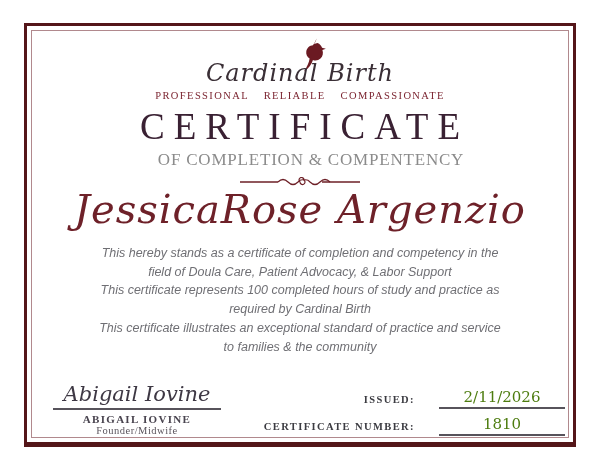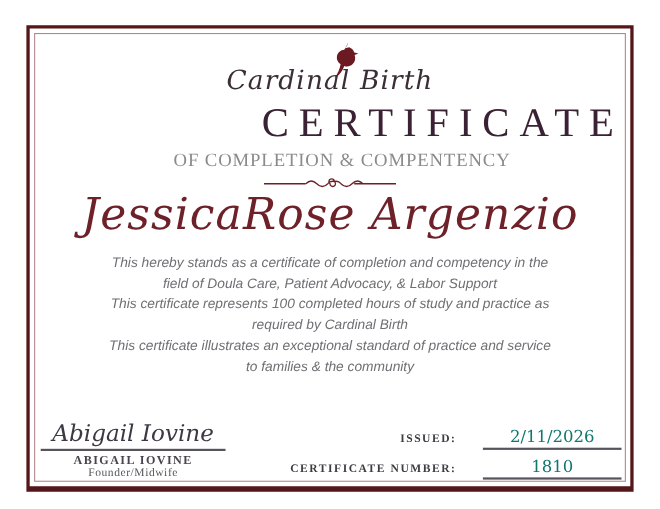--- a/index.html
+++ b/index.html
@@ -73,21 +73,20 @@
   
   .title {
     margin-top: 7px;
     font-family: "Liberation Serif", serif;
     font-size: 37px;
     font-weight: normal;
     color: #3a2133;
     letter-spacing: 9px;
     padding-left: 9px;
     line-height: 1.05;
-    text-align: right;
   }
   .subtitle {
     margin-top: 3px;
     font-family: "Liberation Serif", serif;
     font-size: 17px;
     color: #8b8b8b;
     letter-spacing: 0.8px;
     margin-left: 22px;
   }
   .flourish {
@@ -116,21 +115,21 @@
     margin-top: 11px;
     font-style: italic;
     font-size: 12.5px;
     color: #6f6f74;
     line-height: 1.5;
   }
 
   
   .footer {
     position: absolute;
-    left: 4px; right: 2px; bottom: 0;
+    left: 20px; right: 2px; bottom: 0;
     display: flex;
     justify-content: space-between;
     align-items: flex-end;
     text-align: left;
   }
   .sig-block {
     width: 168px;
     text-align: center;
   }
   .sig-script {
@@ -173,40 +172,41 @@
     color: #3c3c42;
     padding-bottom: 4px;
     margin-right: 8px;
   }
   .issue-value {
     width: 126px;
     border-bottom: 2px solid #57535b;
     text-align: center;
     font-family: "DejaVu Serif", serif;
     font-size: 15px;
-    color: #0f766e;
+    color: #4d7c0f;
     padding-bottom: 1px;
   }
 </style>
 </head>
 <body>
 
 <div class="page">
   <div class="frame">
     <div class="frame-inner"></div>
   </div>
 
   <div class="content">
 
     <div class="logo">
       <svg class="bird" viewBox="0 0 32 40" xmlns="http://www.w3.org/2000/svg">
         <path fill="#6b1a22" d="M19 1 C18.2 3.8 17.4 5.6 15.8 7.4 L20 6.2 C22.6 7.2 24.4 9.2 25.2 11.6 L29.5 12.8 L25.6 14.2 C26.8 17.6 26.2 21.4 23.4 24 C21 26.2 17.6 26.8 14.8 25.6 C13.2 30.4 10 35.2 4.5 38.8 C8.2 33.6 10.2 28.8 11 24 C8.2 22.2 6.6 19 7.2 15.6 C7.9 11.8 11 9 14.8 8.8 C16.4 6.6 17.6 4 19 1 Z"></path>
       </svg>
       <div class="logo-script">Cardinal Birth</div>
     </div>
+    <div class="tagline">PROFESSIONAL RELIABLE COMPASSIONATE</div>
 
     <div class="title">CERTIFICATE</div>
     <div class="subtitle">OF COMPLETION &amp; COMPENTENCY</div>
 
     <div class="flourish">
       <svg width="120" height="10" viewBox="0 0 120 10" xmlns="http://www.w3.org/2000/svg">
         <line x1="0" y1="5" x2="38" y2="5" stroke="#6d1f26" stroke-width="1.4"></line>
         <line x1="82" y1="5" x2="120" y2="5" stroke="#6d1f26" stroke-width="1.4"></line>
         <path d="M38 5 q5 -5 10 0 q5 5 10 0 q2.5 -3 6 -2 a2.5 2.5 0 1 1 -4 2 a2.5 2.5 0 1 1 4 -2 q3.5 -1 6 2 q5 5 10 0 q5 -5 10 0" fill="none" stroke="#6d1f26" stroke-width="1.2"></path>
       </svg>

